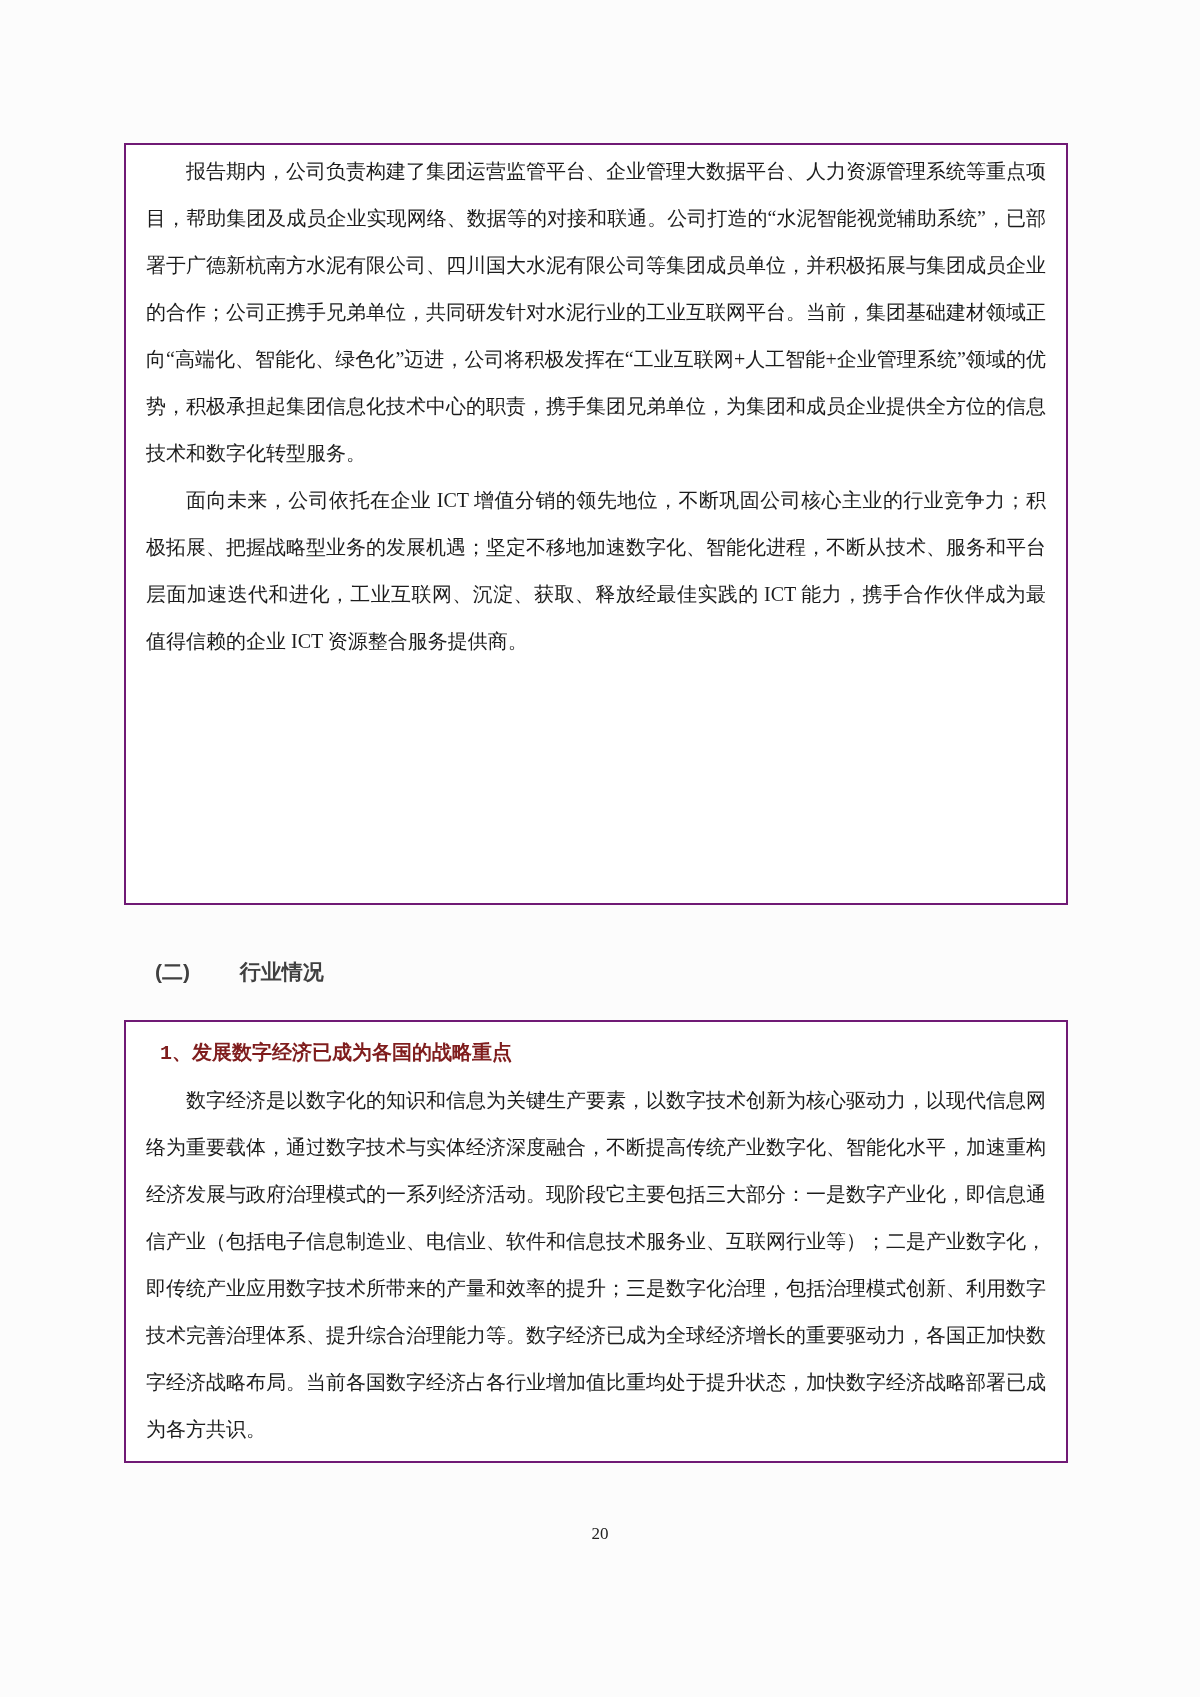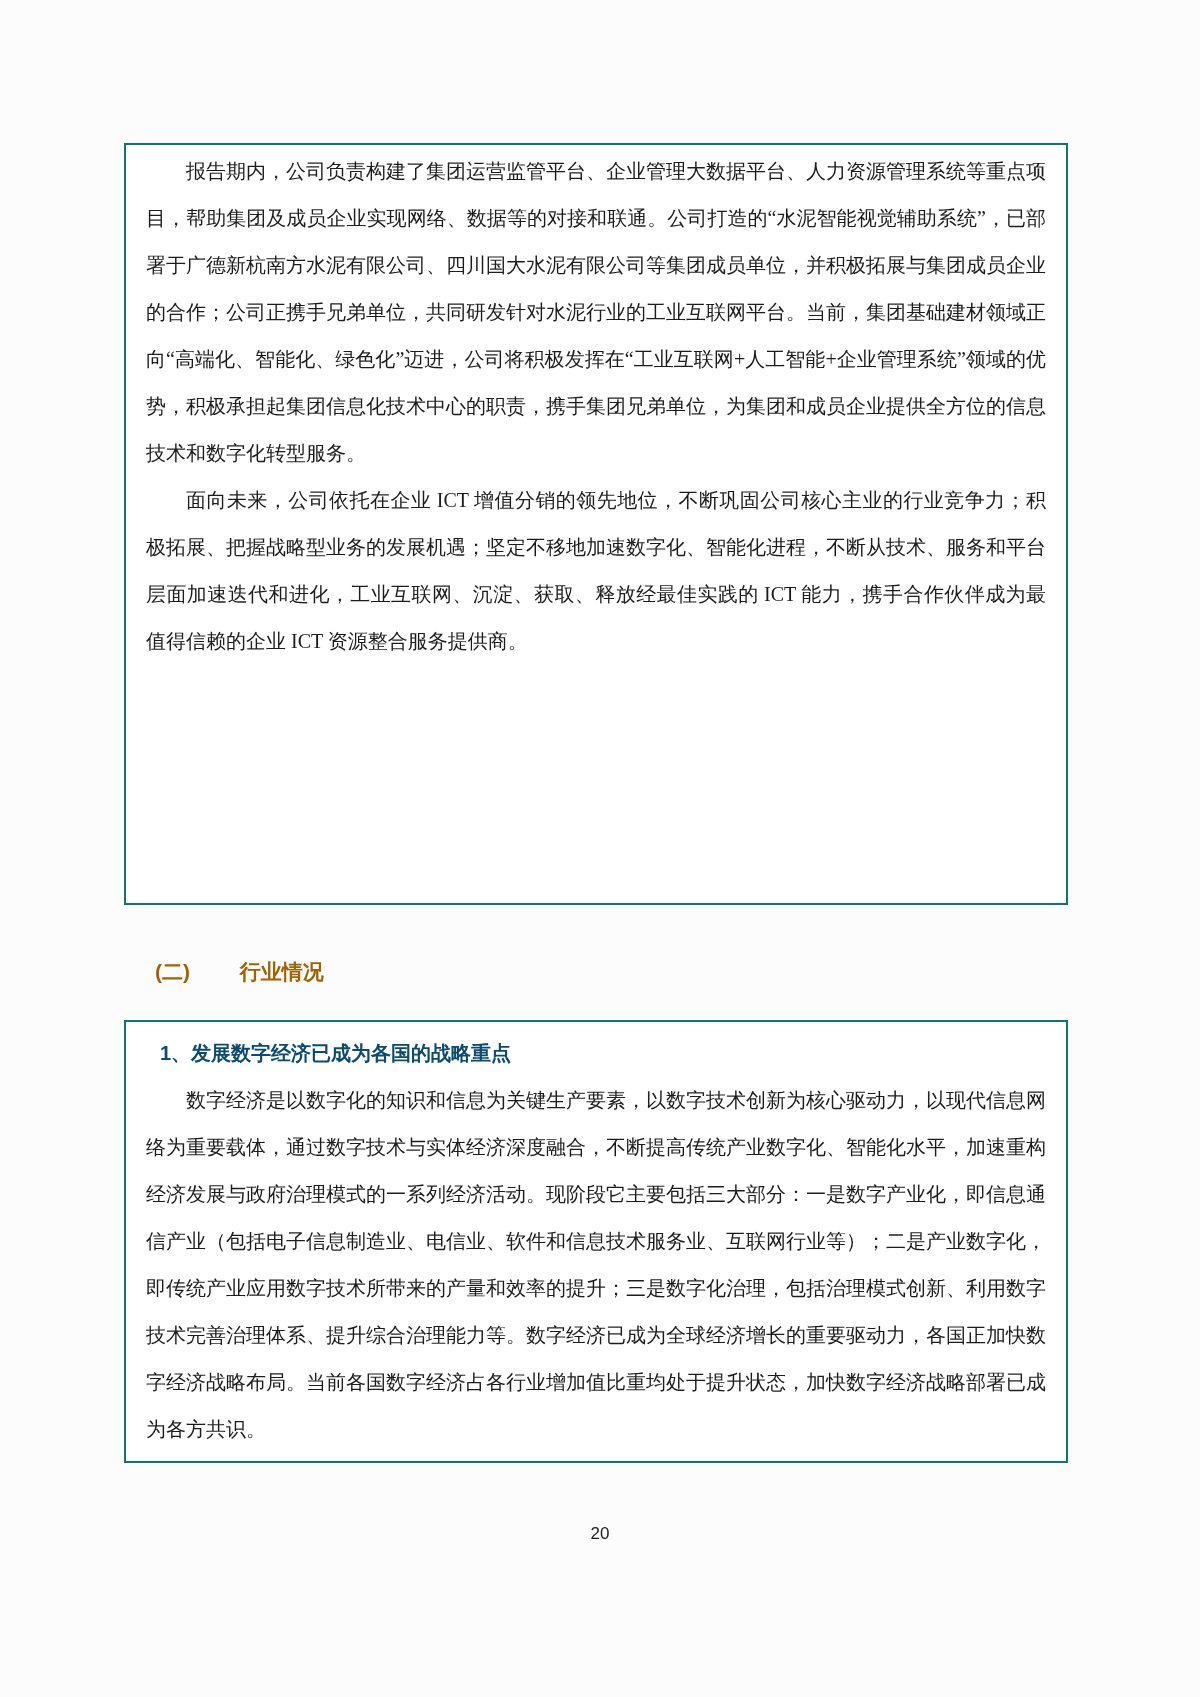--- a/index.html
+++ b/index.html
@@ -15,21 +15,21 @@
     background: #fcfcfc;
     font-family: "Liberation Serif", "DejaVu Serif", serif;
     color: #1c1c1c;
     overflow: hidden;
   }
   .text-box {
     position: absolute;
     left: 124px;
     width: 944px;
     box-sizing: border-box;
-    border: 2px solid #0f766e;
+    border: 2px solid #701a75;
     background: #ffffff;
     padding: 3px 20px 8px 20px;
   }
   .box1 { top: 143px; min-height: 762px; }
   .box2 { top: 1020px; min-height: 428px; padding-top: 8px; }
   .text-box p {
     margin: 0;
     font-size: 20px;
     line-height: 47px;
     text-align: justify;
@@ -38,41 +38,41 @@
     word-break: break-all;
   }
   .section-heading {
     position: absolute;
     left: 155px;
     top: 948px;
     margin: 0;
     font-family: "Liberation Sans", "DejaVu Sans", sans-serif;
     font-size: 21px;
     font-weight: bold;
-    color: #a16207;
+    color: #404040;
     line-height: 47px;
   }
   .section-heading .sec-num { display: inline-block; }
   .section-heading .sec-title { display: inline-block; margin-left: 44px; }
   .subsection-heading {
     margin: 0 0 0 0;
     padding-left: 14px;
-    font-family: Liberation Sans, sans-serif;
+    font-family: Liberation Mono, monospace;
     font-size: 20px;
     font-weight: bold;
-    color: #0c4a6e;
+    color: #7f1d1d;
     line-height: 47px;
   }
   .page-number {
     position: absolute;
     left: 0;
     top: 1524px;
     width: 100%;
     text-align: center;
-    font-family: Liberation Sans, sans-serif;
+    font-family: Liberation Serif, serif;
     font-size: 17px;
     color: #222222;
   }
 </style>
 </head>
 <body>
 
 <div class="page">
 
   <section class="text-box box1">

